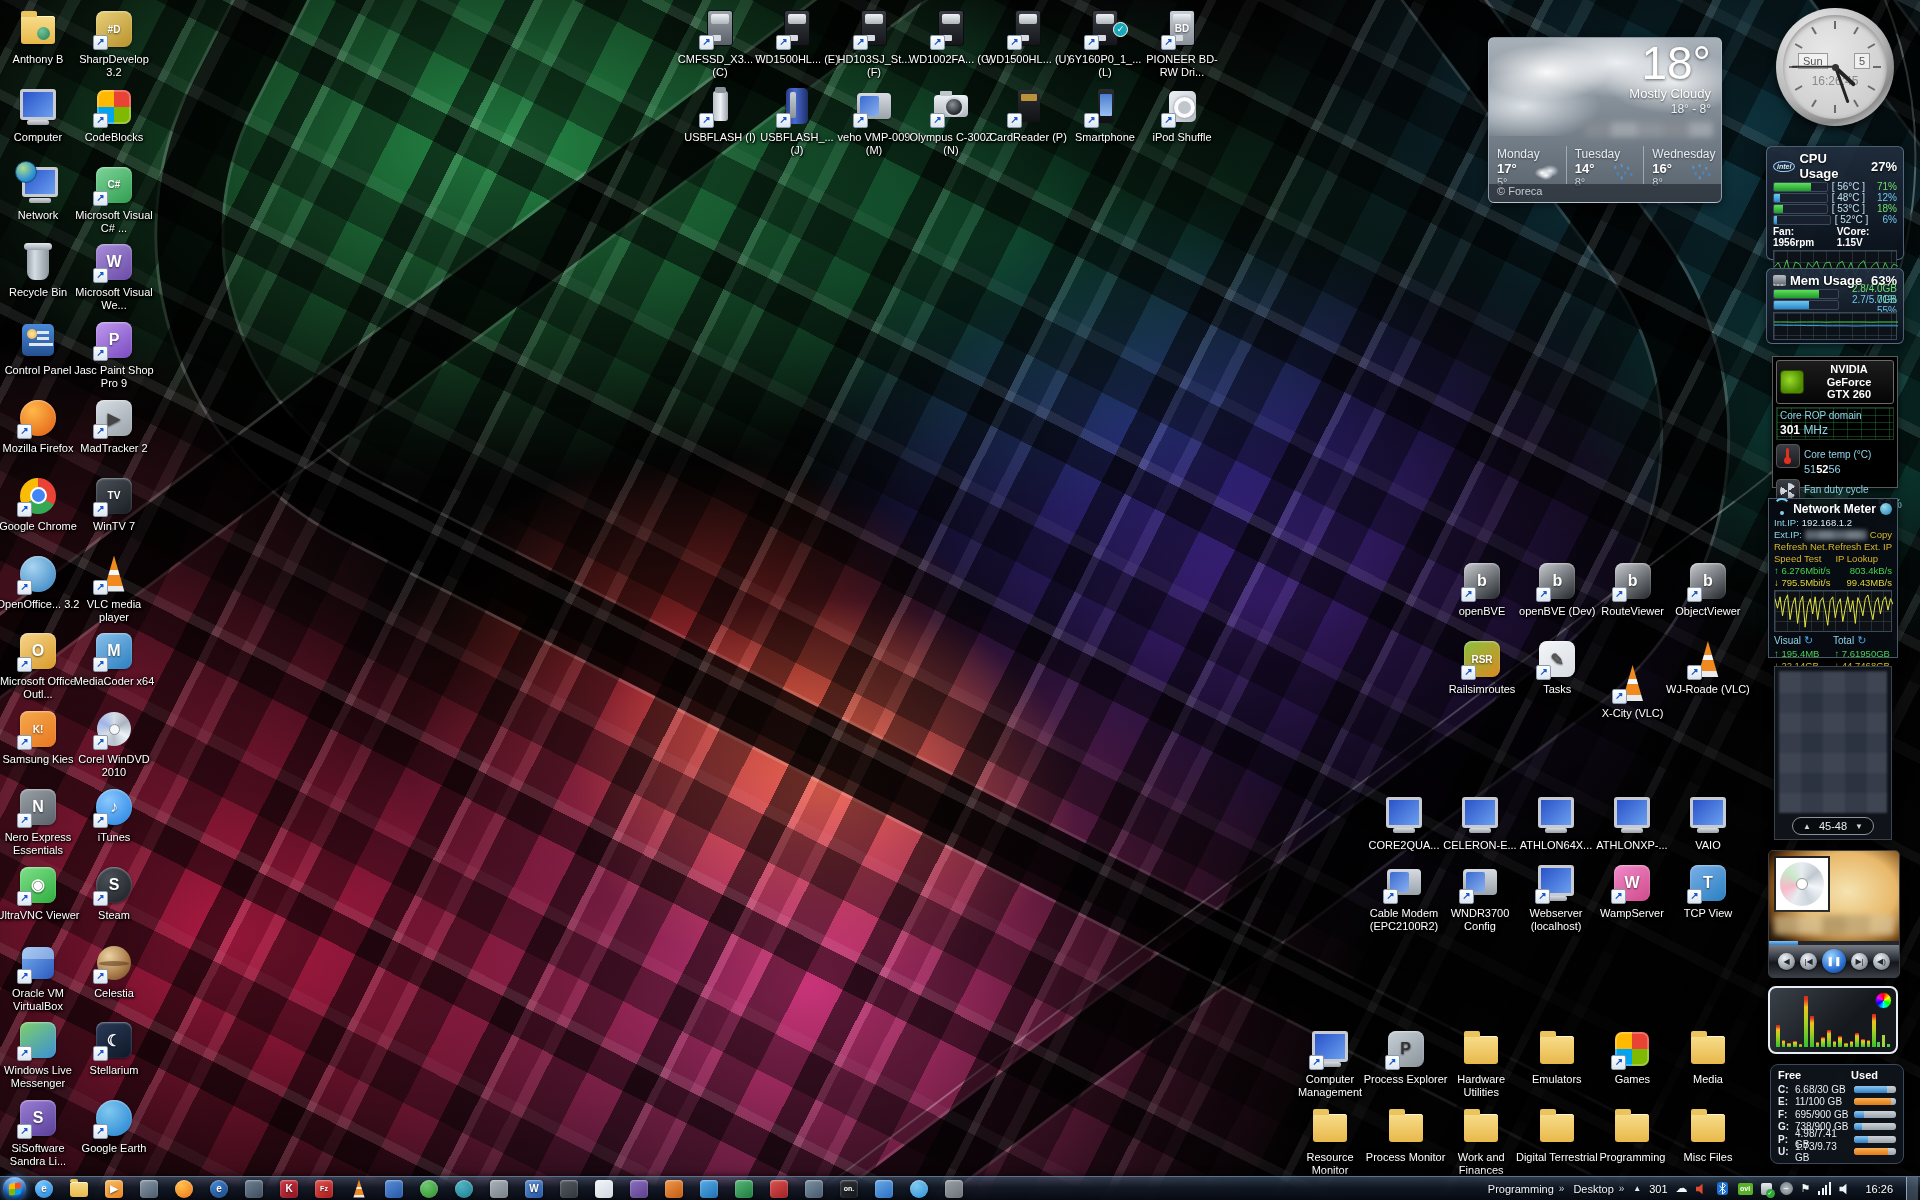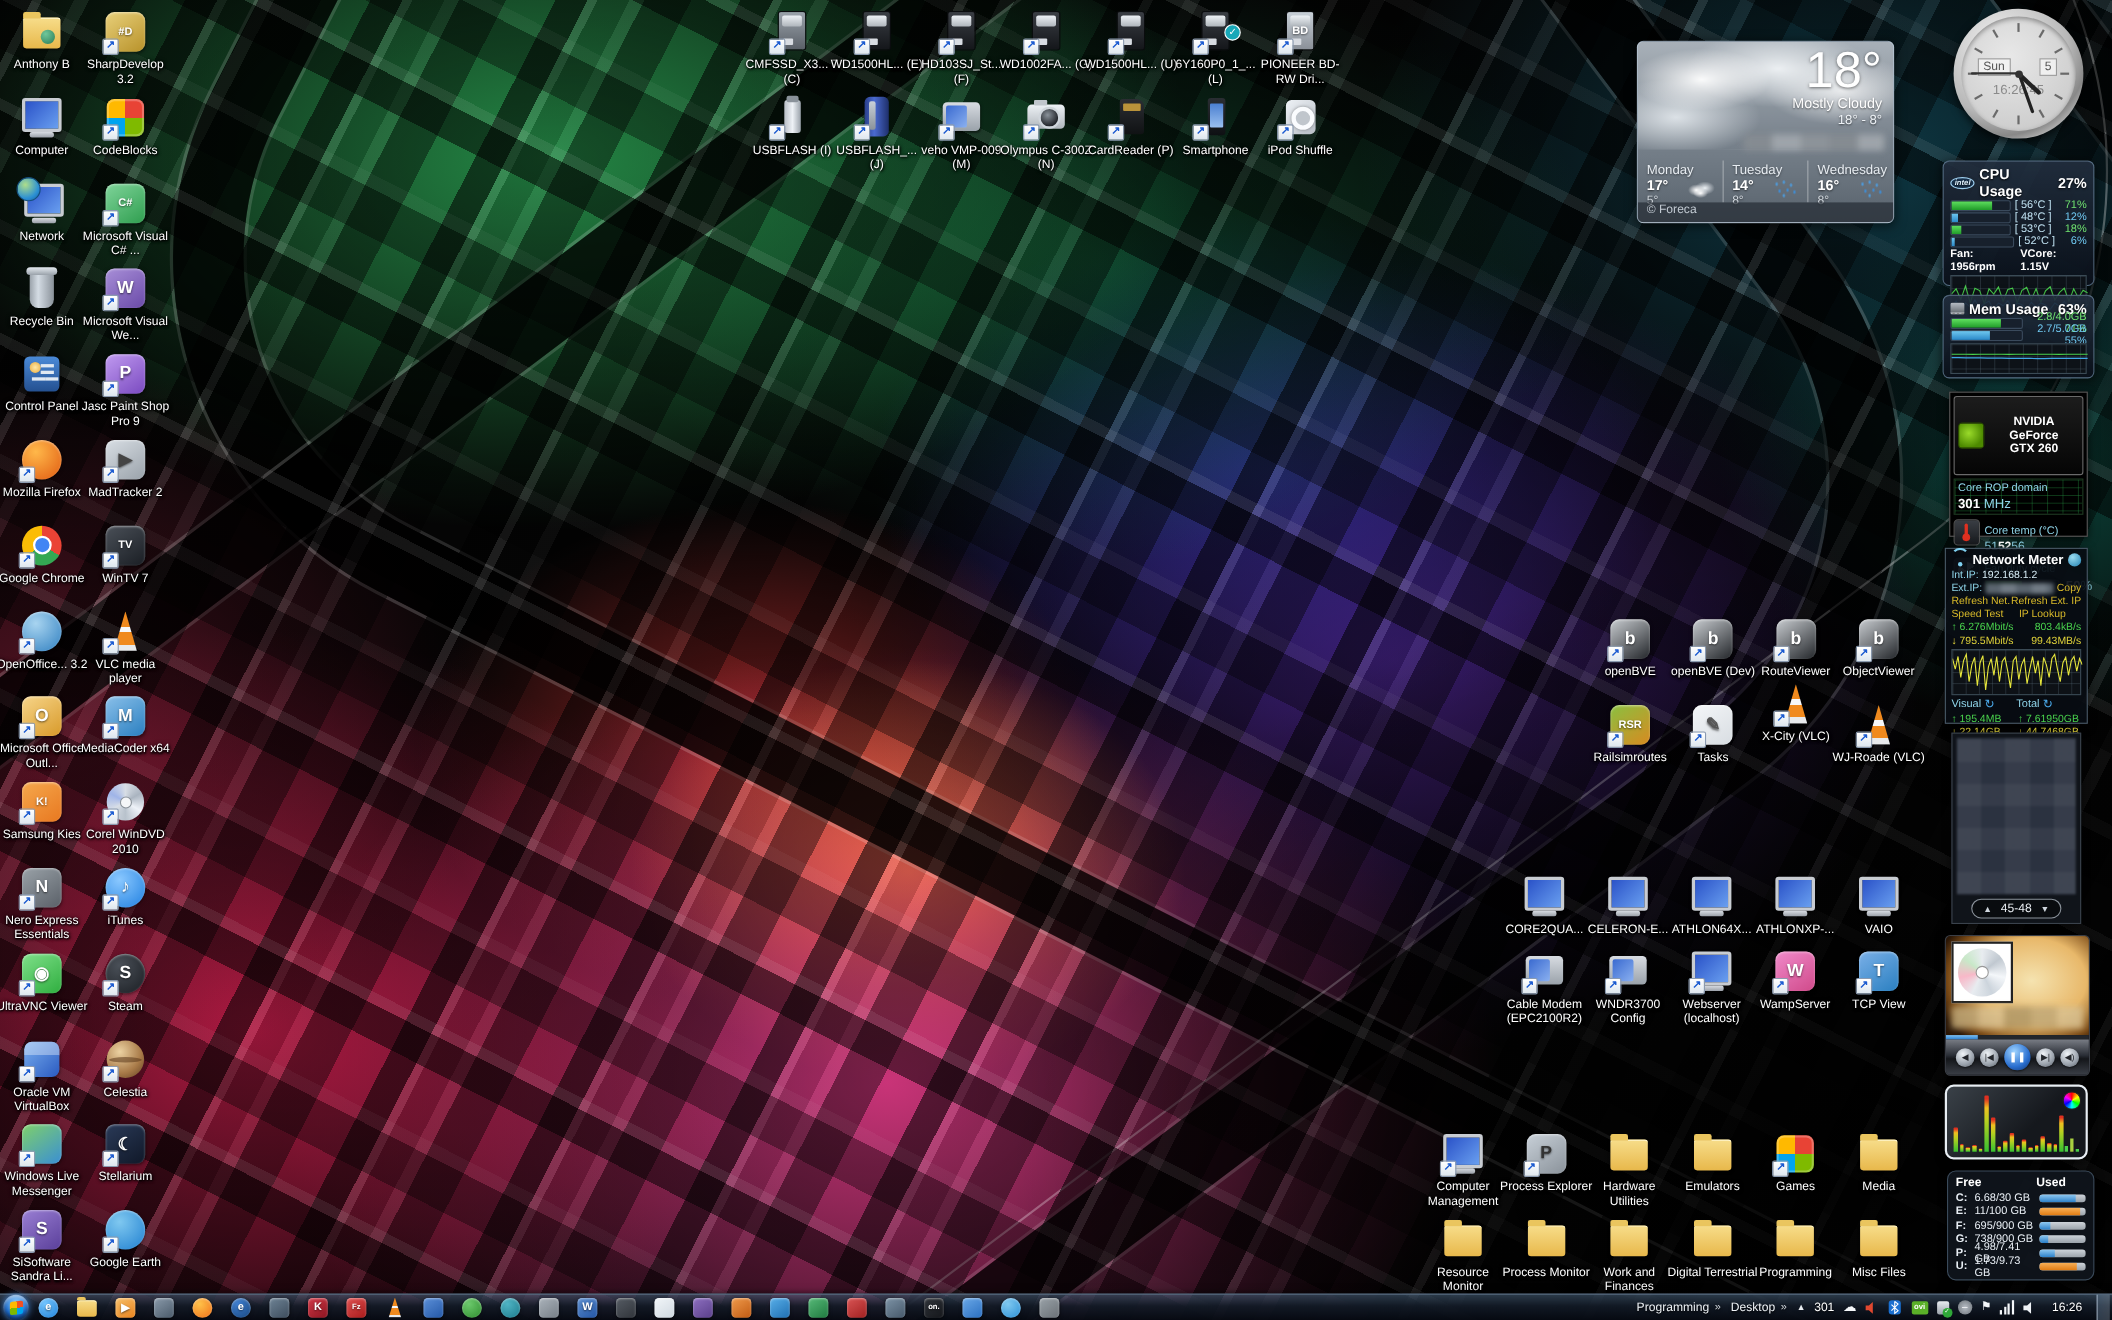--- a/index.html
+++ b/index.html
@@ -191,21 +191,21 @@
     background-image:linear-gradient(rgba(90,110,125,.3) 1px,transparent 1px),linear-gradient(90deg,rgba(90,110,125,.3) 1px,transparent 1px);
     background-size:13px 11px;}
   #memg{left:1766px;top:268px;width:138px;height:76px;padding:4px 6px;box-sizing:border-box;}
   .memrow{display:flex;align-items:center;gap:4px;height:11px;font-size:10px;}
   .memrow .txt{flex:1;text-align:right;}
   .memrow .txt.g{color:#6fe06f;} .memrow .txt.b{color:#6fc8f0;}
   
   #gpug{left:1772px;top:356px;width:126px;height:132px;background:#000;border:1px solid #5a5a5a;
     box-shadow:0 2px 8px rgba(0,0,0,.7);box-sizing:border-box;padding:3px;}
   #gpug .hdr{display:flex;align-items:center;gap:4px;border:1px solid #6a6a6a;border-radius:3px;
-    background:linear-gradient(#1c1c1c,#050505);padding:16px 3px;}
+    background:linear-gradient(#1c1c1c,#050505);padding:2px 3px;}
   #gpug .nvlogo{width:22px;height:22px;border-radius:4px;background:radial-gradient(circle at 40% 40%,#9adb2a,#4d8a00 70%);
     border:1px solid #2a4a00;flex:none;}
   #gpug .hdr .t{font-size:11px;font-weight:bold;line-height:1.15;color:#fff;text-align:center;flex:1;}
   #gpug .domain{margin-top:3px;border:1px solid #1f3a22;background-image:
     linear-gradient(rgba(40,160,70,.35) 1px,transparent 1px),linear-gradient(90deg,rgba(40,160,70,.35) 1px,transparent 1px);
     background-size:14px 7px;padding:2px 3px 2px;}
   #gpug .domain .dl{font-size:10px;color:#8fd4e8;}
   #gpug .clock{font-size:12px;margin-top:2px;}
   #gpug .clock b{color:#fff;} #gpug .clock span{color:#8fd4e8;}
   #gpug .secrow{display:flex;gap:4px;margin-top:4px;align-items:flex-start;}
@@ -742,21 +742,21 @@
     </div>
     <div class="dicon" style="left: 1514.3px; top: 638px;">
       <span class="ig">
         <span class="kk k-square" style="--c1: #d8dde2; --c2: #f4f6f8;">
           <span class="lt" style="color: rgb(85, 85, 85);">✎</span>
         </span>
         <span class="sc"></span>
       </span>
       <div class="cap">Tasks</div>
     </div>
-    <div class="dicon" style="left: 1589.6px; top: 619px;">
+    <div class="dicon" style="left: 1589.6px; top: 662px;">
       <span class="ig">
         <span class="kk k-cone"></span>
         <span class="sc"></span>
       </span>
       <div class="cap">X-City (VLC)</div>
     </div>
     <div class="dicon" style="left: 1664.9px; top: 638px;">
       <span class="ig">
         <span class="kk k-cone"></span>
         <span class="sc"></span>

